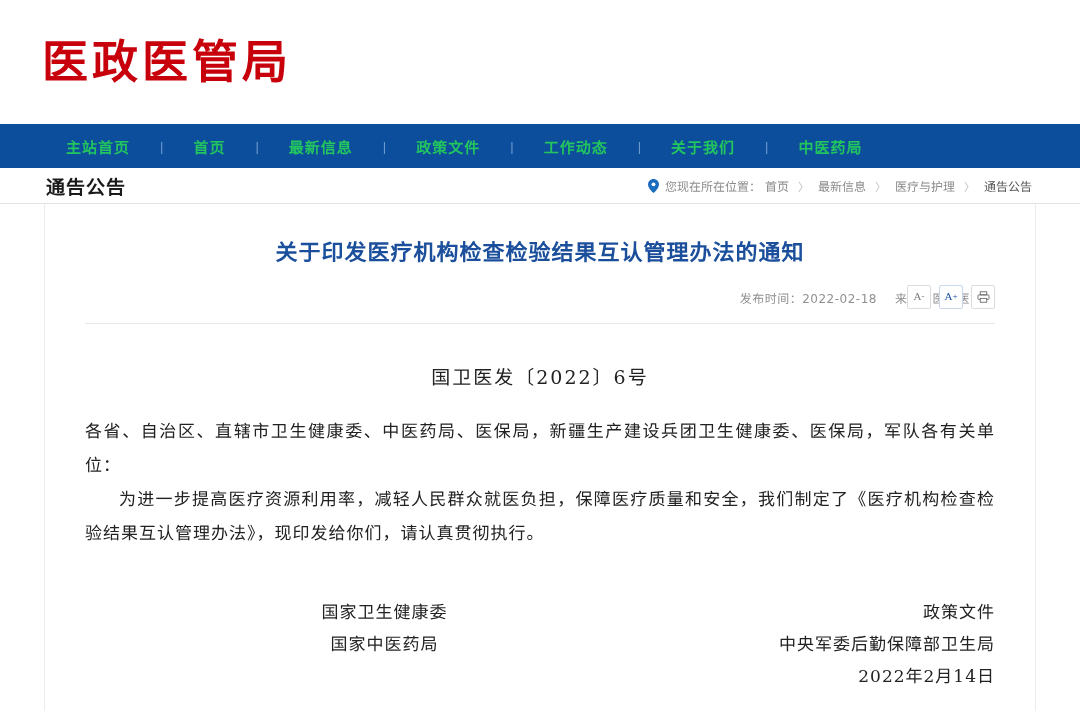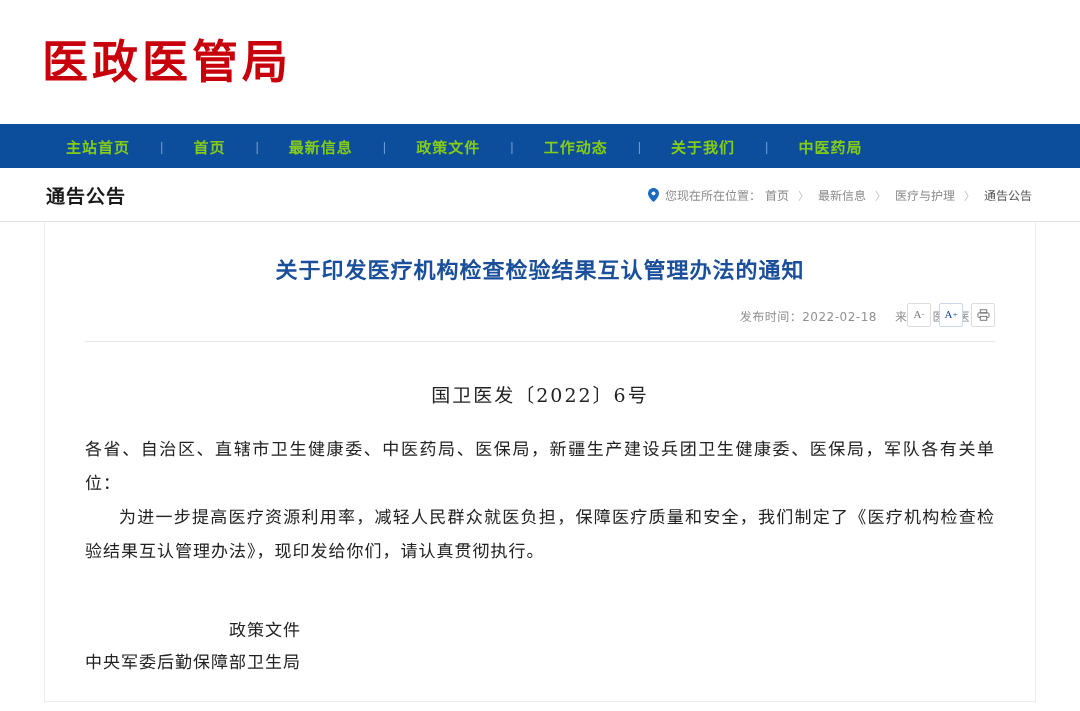--- a/index.html
+++ b/index.html
@@ -36,39 +36,39 @@
   
   .nav-bar {
     background: #0d4e9c;
     height: 44px;
     display: flex;
     align-items: center;
     padding-left: 62px;
     box-sizing: border-box;
   }
   .nav-item {
-    color: #84cc16;
+    color: #22c55e;
     font-size: 15px;
     font-weight: 700;
     font-family: "DejaVu Sans", sans-serif;
     letter-spacing: 1px;
     padding: 0 4px;
     cursor: pointer;
     white-space: nowrap;
   }
   .nav-sep {
     color: #6f9bd0;
     font-size: 13px;
     padding: 0 26px;
     user-select: none;
   }
 
   
   .section-row {
-    height: 54px;
+    height: 36px;
     display: flex;
     align-items: center;
     justify-content: space-between;
     padding: 0 48px 0 46px;
     box-sizing: border-box;
     border-bottom: 1px solid #e2e2e2;
     background: #fff;
   }
   .section-title {
     font-size: 19px;
@@ -273,21 +273,26 @@
       </div>
     </div>
 
     <div class="doc-body">
       <div class="doc-number">国卫医发〔2022〕6号</div>
 
       <p class="doc-para">各省、自治区、直辖市卫生健康委、中医药局、医保局，新疆生产建设兵团卫生健康委、医保局，军队各有关单位：</p>
       <p class="doc-para indent">为进一步提高医疗资源利用率，减轻人民群众就医负担，保障医疗质量和安全，我们制定了《医疗机构检查检验结果互认管理办法》，现印发给你们，请认真贯彻执行。</p>
 
       <div class="signature">
+        <div class="sig-col sig-left">
+          <div>国家卫生健康委</div>
+          <div>国家中医药局</div>
+        </div>
         <div class="sig-col sig-right">
           <div>政策文件</div>
           <div>中央军委后勤保障部卫生局</div>
+          <div class="sig-date">2022年2月14日</div>
         </div>
       </div>
     </div>
 
   </div>
 </div>
 
 </body></html>

